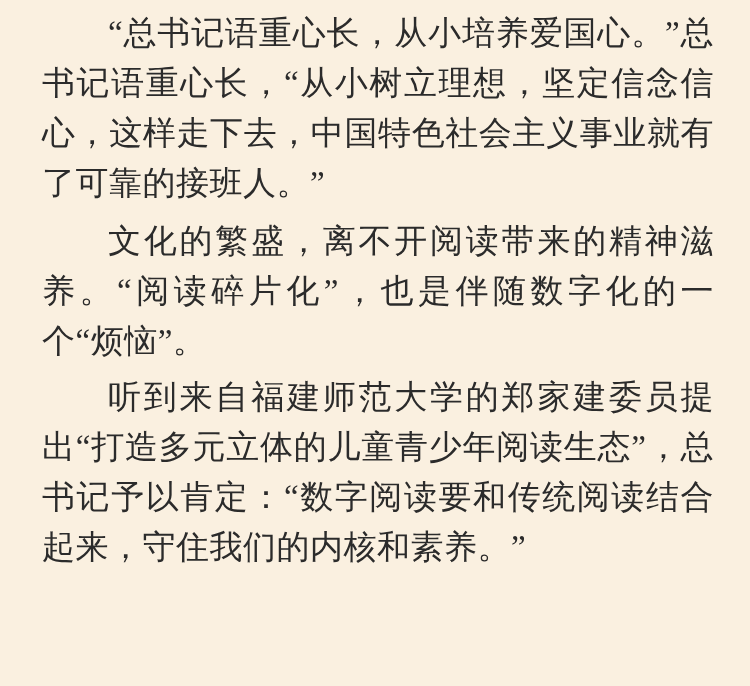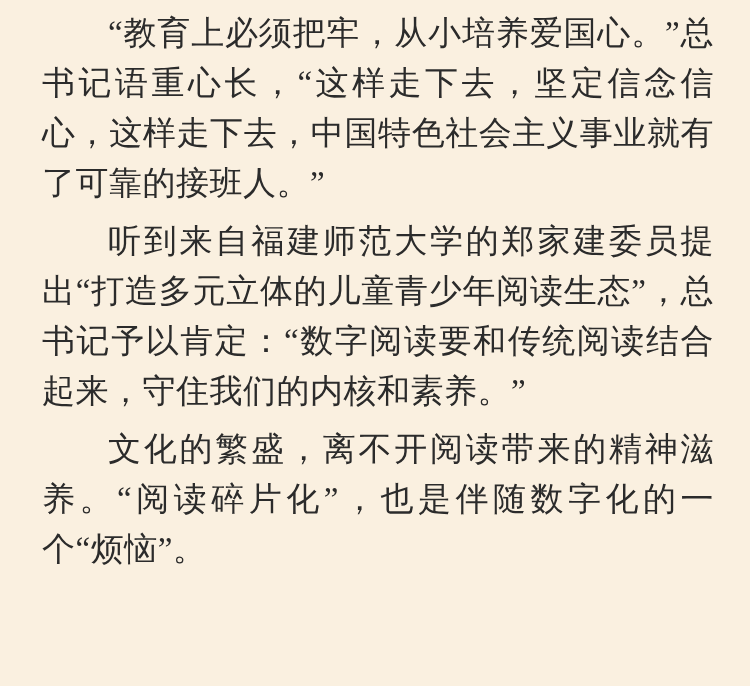--- a/index.html
+++ b/index.html
@@ -38,17 +38,17 @@
   }
   p.para.tight {
     margin-bottom: 6px;
   }
 </style>
 </head>
 <body>
 
 <div class="page">
   <div class="article-body">
-    <p class="para">“教育上必须把牢，从小培养爱国心。”总书记语重心长，“这样走下去，坚定信念信心，这样走下去，中国特色社会主义事业就有了可靠的接班人。”</p>
+    <p class="para">“总书记语重心长，从小培养爱国心。”总书记语重心长，“从小树立理想，坚定信念信心，这样走下去，中国特色社会主义事业就有了可靠的接班人。”</p>
+    <p class="para tight">文化的繁盛，离不开阅读带来的精神滋养。“阅读碎片化”，也是伴随数字化的一个“烦恼”。</p>
     <p class="para">听到来自福建师范大学的郑家建委员提出“打造多元立体的儿童青少年阅读生态”，总书记予以肯定：“数字阅读要和传统阅读结合起来，守住我们的内核和素养。”</p>
-    <p class="para tight">文化的繁盛，离不开阅读带来的精神滋养。“阅读碎片化”，也是伴随数字化的一个“烦恼”。</p>
   </div>
 </div>
 
 </body></html>

